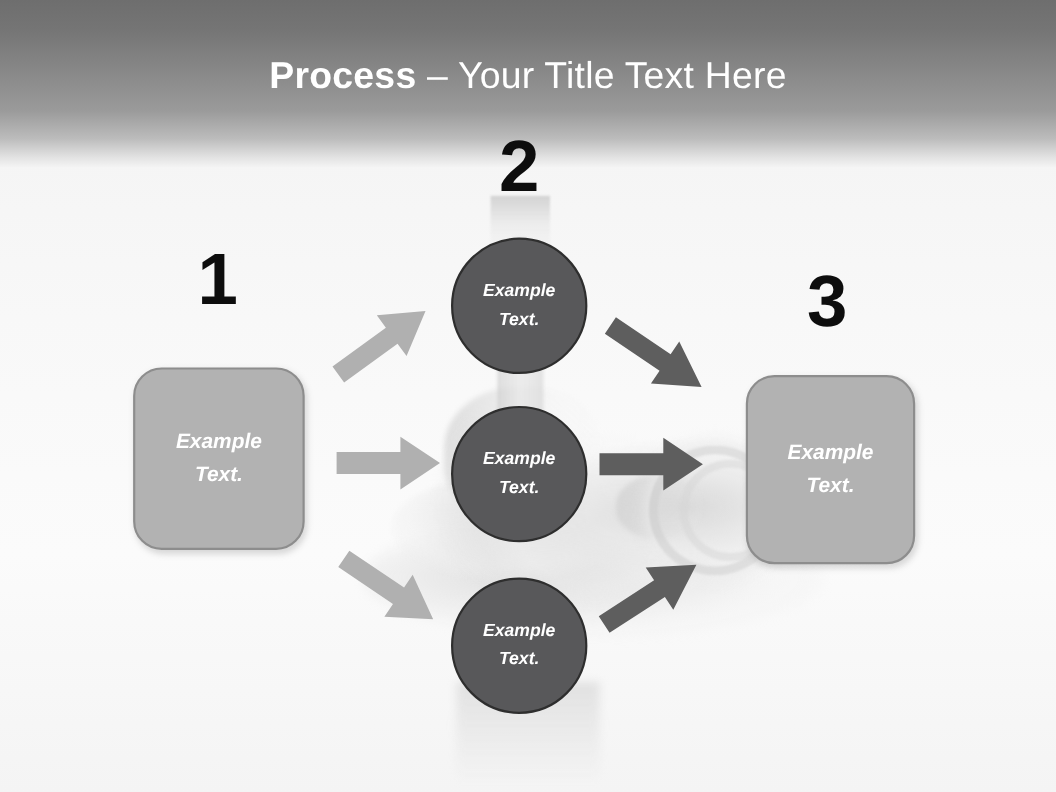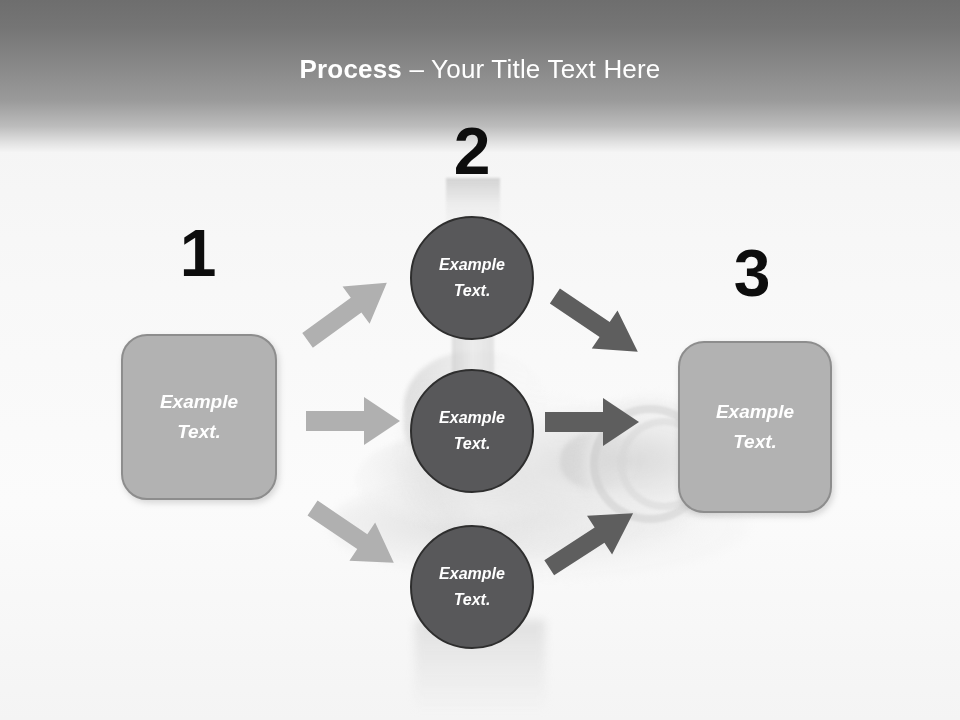--- a/index.html
+++ b/index.html
@@ -124,21 +124,21 @@
       #bcbcbc 83%,
       #e2e2e2 94%,
       #f4f4f4 100%);
   }
   .title {
     position: absolute;
     left: 0; top: 48px;
     width: 960px;
     text-align: center;
     color: #ffffff;
-    font-size: 26px;
+    font-size: 34px;
     line-height: 42px;
     letter-spacing: 0.2px;
     white-space: nowrap;
   }
   .title .t-bold { font-weight: bold; }
   .title .t-light { font-weight: normal; }
 
   
   .step-num {
     position: absolute;

